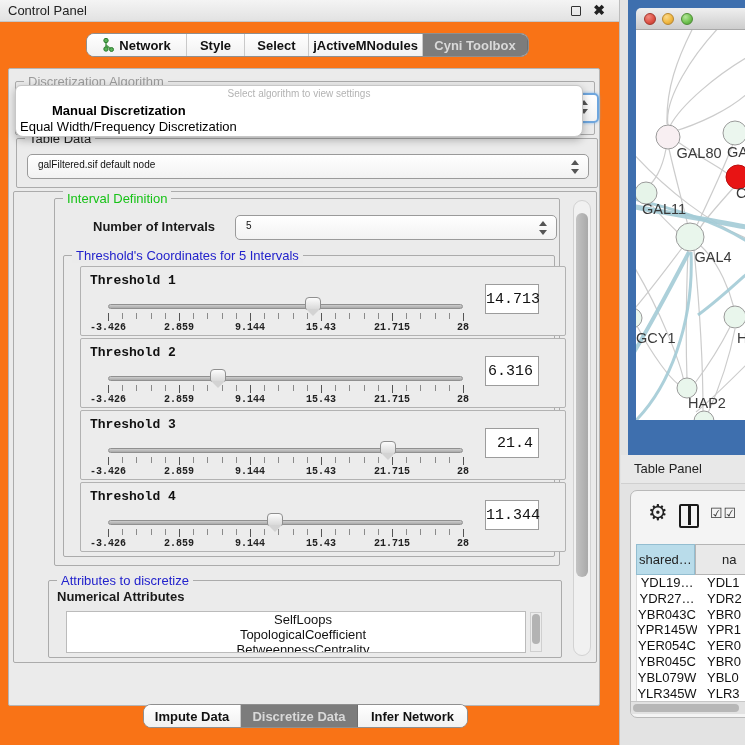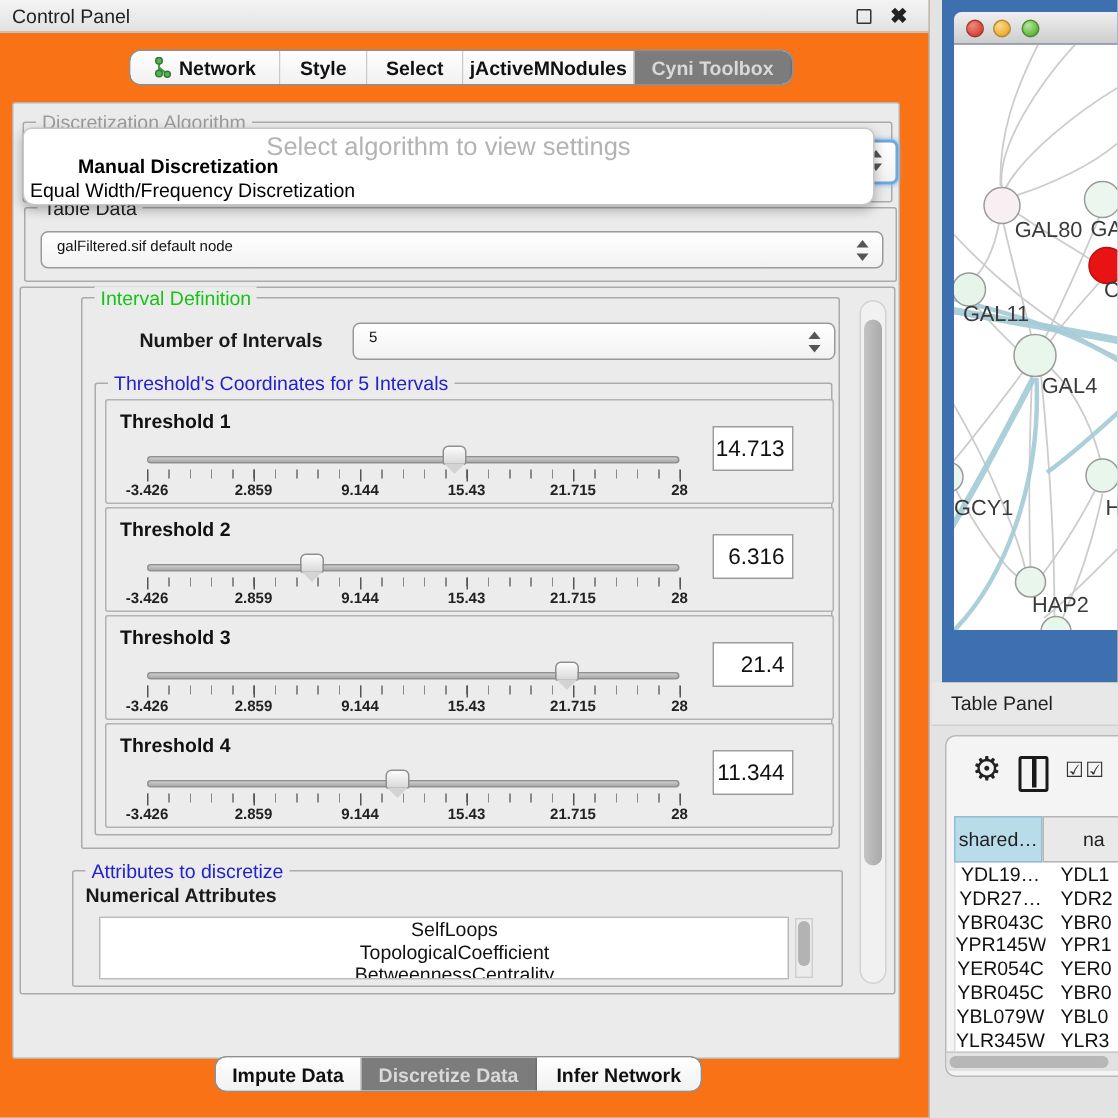--- a/index.html
+++ b/index.html
@@ -48,21 +48,21 @@
   .stepper .dn { bottom:1px; border-top:5px solid #555; }
 
   
   #algo-combo { left:14px; top:24px; width:576px; height:30px; border:2px solid #6ea6de;
                 box-shadow:0 0 3px #7fb3e6; }
 
   
   #algo-popup { position:absolute; left:15px; top:85px; width:568px; height:52px;
                 background:#ffffff; border:1px solid #c7c7c7; border-radius:6px 6px 8px 8px;
                 box-shadow:0 3px 8px rgba(0,0,0,.28); z-index:30; }
-  #algo-popup .hint { text-align:center; color:#b3b3b3; font-size:17px; height:17px; padding-top:2px; }
+  #algo-popup .hint { text-align:center; color:#b3b3b3; font-size:10px; height:17px; padding-top:2px; }
   #algo-popup .opt { font-size:13px; padding-left:4px; height:16px; line-height:16px; color:#000; }
   #algo-popup .opt.bold { font-weight:bold;margin-left:32px; }
 
   
   .thr-box { position:relative; width:486px; height:70px; border:1px solid #b2b2b2;
              background:#ececec; margin-bottom:2px; border-radius:2px; }
   .thr-label { position:absolute; left:9px; top:6px; font-weight:bold; font-size:13px; color:#111; }
   .slider { position:absolute; left:27px; top:34px; width:355px; height:30px; }
   .track { position:absolute; left:0; top:3px; width:100%; height:5px; border-radius:3px;
            background:linear-gradient(#cdcdcd,#a9a9a9); border:1px solid #909090; }
@@ -198,21 +198,21 @@
           <span class="combo-text">5</span>
           <div class="stepper">
               <i class="up"></i>
               <i class="dn"></i>
             </div>
         </div>
 
         <div class="group" style="left:8px; top:56px; width:492px; height:302px; background:#ececec;">
           <span class="group-title gt-blue" style="background:#ebebeb;">Threshold's Coordinates for 5 Intervals</span>
 
-          <div class="abs" style="left:6px; top:10px;">
+          <div class="abs" style="left:16px; top:10px;font-family:Liberation Mono, monospace;">
 
             <div class="thr-box">
               <div class="thr-label">Threshold 1</div>
               <div class="slider">
                 <div class="track"></div>
                 <div class="ticks">
                     <i class="tick-major" style="left: 0%;"></i>
                     <span class="tick-label" style="left: 0%;">-3.426</span>
                     <i class="tick-major" style="left: 20%;"></i>
                     <span class="tick-label" style="left: 20%;">2.859</span>

